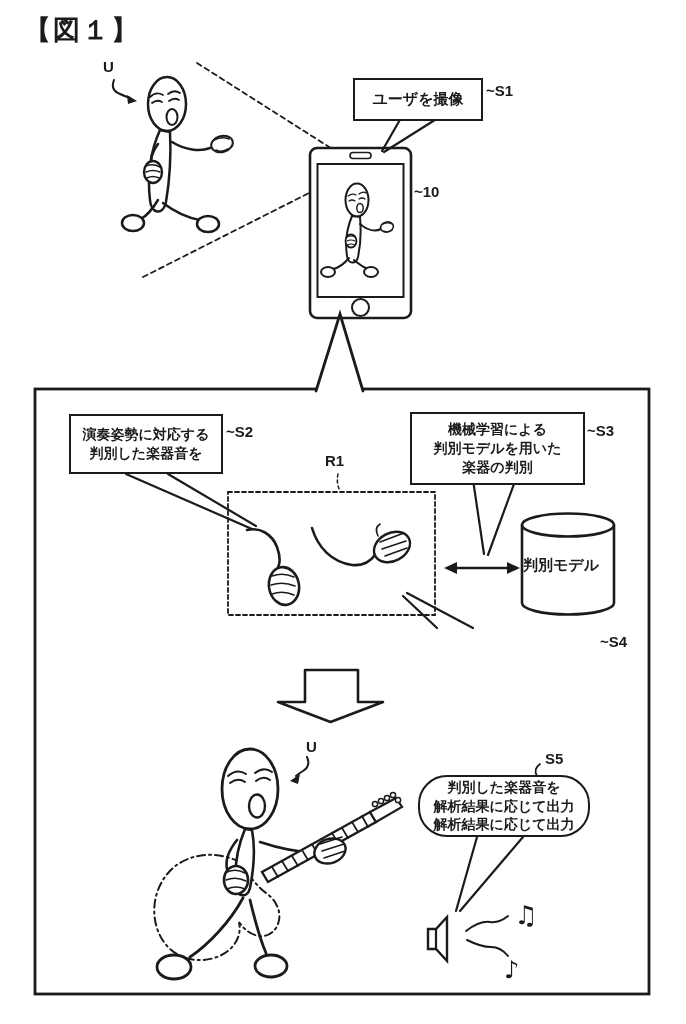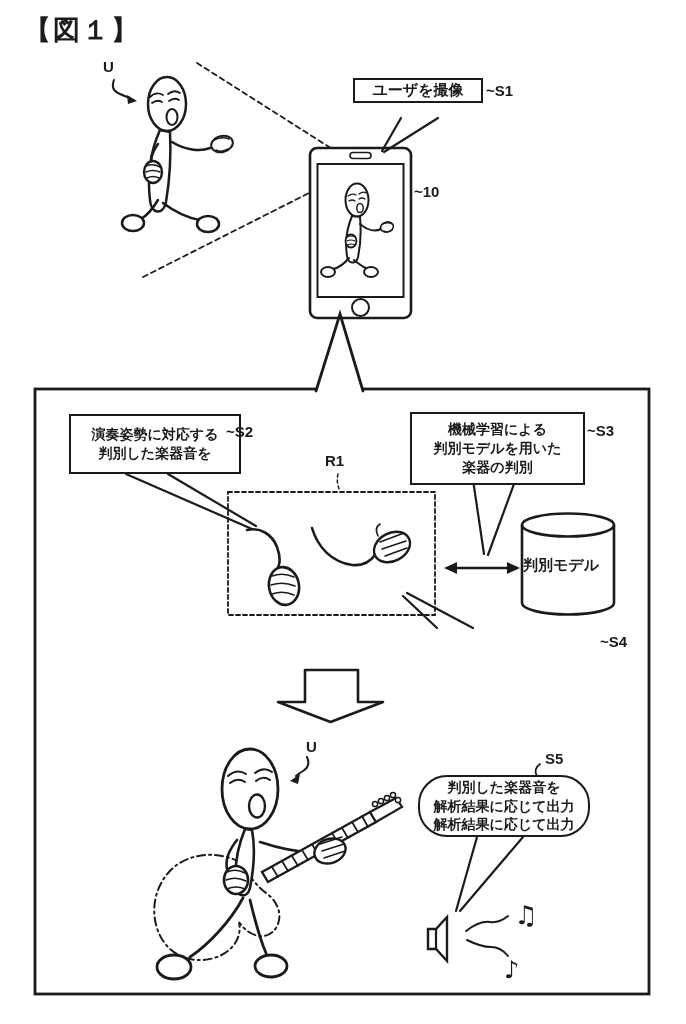--- a/index.html
+++ b/index.html
@@ -157,25 +157,25 @@
     </g>
     <path d="M466,931 C474,925 482,921 490,922 C497,923 503,920 508,916" stroke-width="2"></path>
     <path d="M467,940 C475,944 483,947 491,947 C498,947 504,951 508,956" stroke-width="2"></path>
     <text x="514" y="924" font-size="26" fill="#1b1b1b" stroke="none" font-family="DejaVu Sans, sans-serif">♫</text>
     <text x="504" y="978" font-size="24" fill="#1b1b1b" stroke="none" font-family="DejaVu Sans, sans-serif">♪</text>
   </g>
 </svg>
 
 <div class="fig-title">【図１】</div>
 
-<div class="callout one-line" style="left:353px;top:78px;width:130px;height:25px;">
+<div class="callout one-line" style="left:353px;top:78px;width:130px;height:43px;">
   <div class="ln">ユーザを撮像</div>
 </div>
 
-<div class="callout" style="left:69px;top:414px;width:172px;height:60px;">
+<div class="callout" style="left:69px;top:414px;width:154px;height:60px;">
   <div class="ln">演奏姿勢に対応する</div>
   <div class="ln">判別した楽器音を</div>
 </div>
 
 <div class="callout" style="left:410px;top:412px;width:175px;height:73px;">
   <div class="ln">機械学習による</div>
   <div class="ln">判別モデルを用いた</div>
   <div class="ln">楽器の判別</div>
 </div>
 

